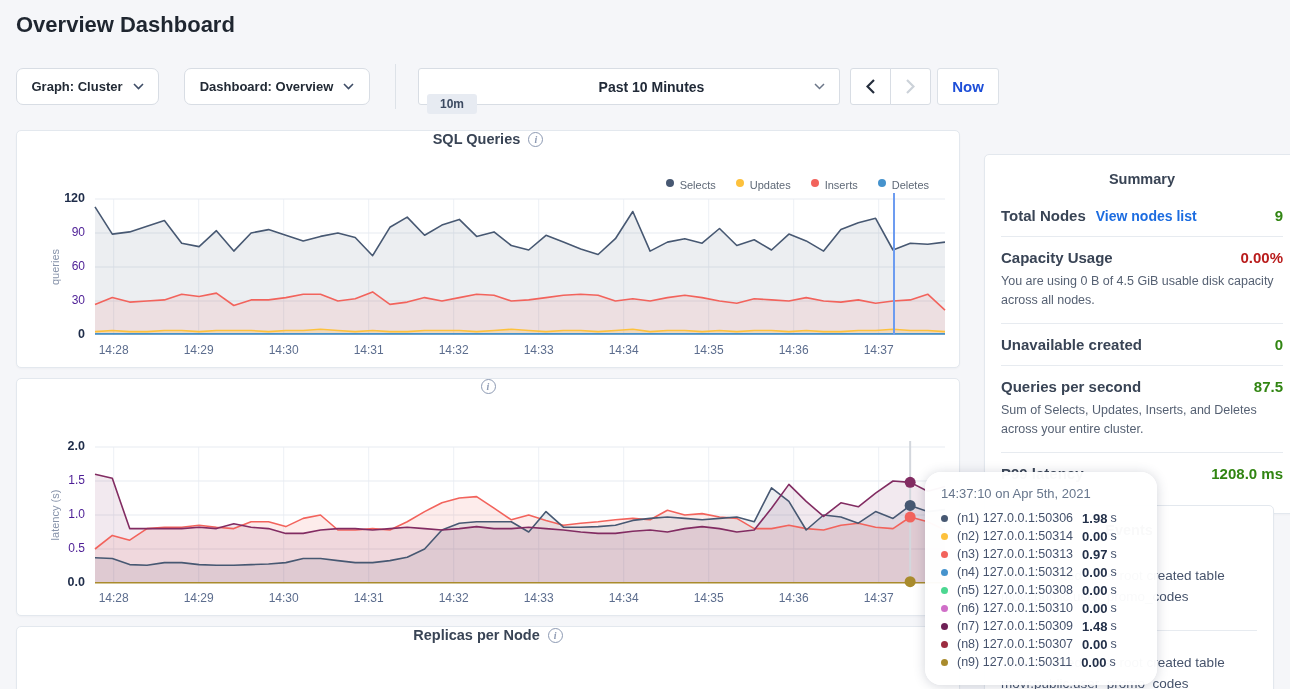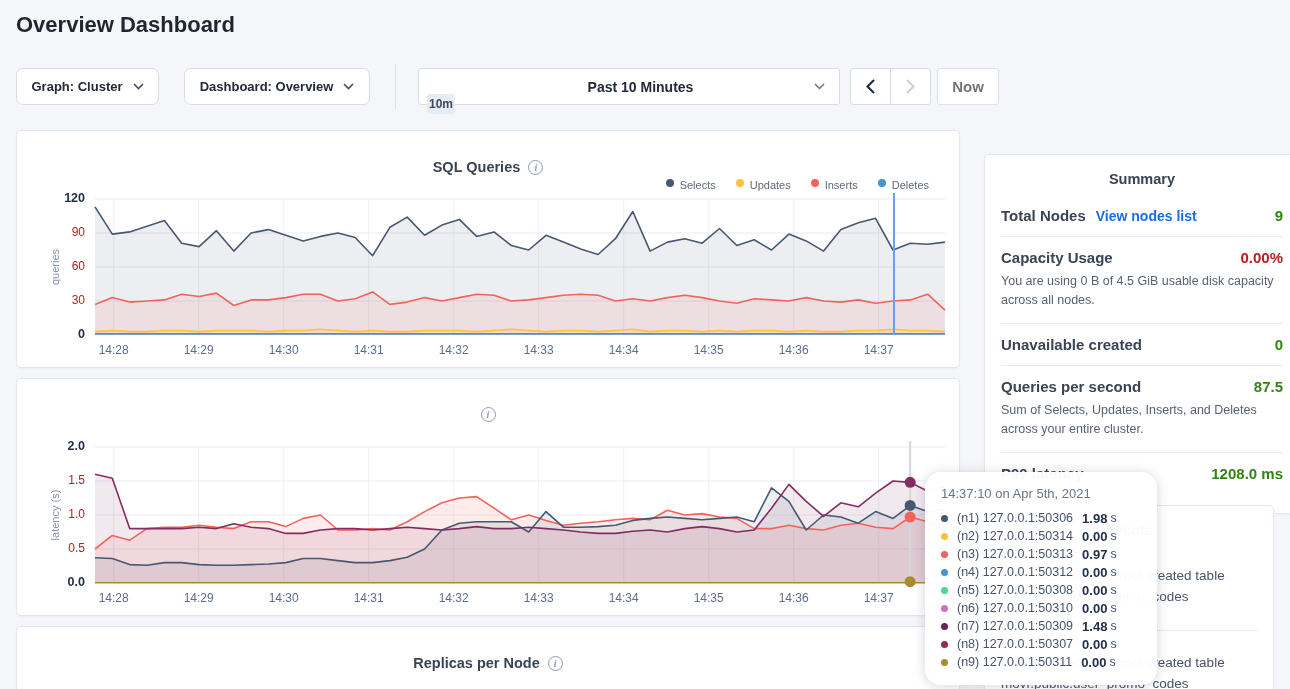--- a/index.html
+++ b/index.html
@@ -14,50 +14,50 @@
 
   
   .dd { position:absolute; top:68px; height:37px; background:#fff; border:1px solid #d8dde4; border-radius:7px;
         display:flex; align-items:center; justify-content:center; gap:10px;
         font-size:13px; font-weight:700; color:#222a35; cursor:pointer; }
   #dd-graph { left:16px; width:143px; }
   #dd-dashboard { left:184px; width:186px; }
   .toolbar-divider { position:absolute; left:395px; top:64px; width:1px; height:45px; background:#dde2e8; }
   .timepicker { position:absolute; left:418px; top:68px; width:422px; height:37px; background:#fff;
         border:1px solid #d8dde4; border-radius:3px; display:flex; align-items:center; padding:0 14px 0 8px; cursor:pointer; }
-  .time-badge { background:#e7ebf2; color:#3c4a61; font-weight:700; font-size:12px; padding:3px 2px; border-radius:3px;margin-top:35px; }
+  .time-badge { background:#e7ebf2; color:#3c4a61; font-weight:700; font-size:12px; padding:3px 13px; border-radius:3px;margin-top:35px; }
   .time-label { margin-left:12px; font-weight:700; font-size:14px; color:#212a38; flex:1; text-align:center; }
   .nav-btn { position:absolute; top:68px; width:41px; height:37px; background:#fff; border:1px solid #d8dde4;
         display:flex; align-items:center; justify-content:center; cursor:pointer; }
   #btn-prev { left:850px; border-radius:3px 0 0 3px; }
   #btn-next { left:890px; border-radius:0 3px 3px 0; }
   .now-btn { position:absolute; left:937px; top:68px; width:62px; height:37px; background:#fff; border:1px solid #dce1e7;
-        border-radius:3px; color:#737373; font-weight:700; font-size:15px;
+        border-radius:3px; color:#1d4ed8; font-weight:700; font-size:15px;
         display:flex; align-items:center; justify-content:center; }
 
   
   .card { position:absolute; background:#fff; border:1px solid #e3e8ee; border-radius:5px; box-shadow:0 1px 2px rgba(20,30,50,.03); }
   #card-sql      { left:16px;  top:130px; width:944px; height:238px; }
   #card-latency  { left:16px;  top:378px; width:944px; height:238px; }
   #card-replicas { left:16px;  top:626px; width:944px; height:140px; }
   #card-summary  { left:984px; top:130px; width:316px; height:360px;margin-top:24px; }
   #card-events   { left:984px; top:505px; width:290px; height:240px; }
 
-  .chart-title { margin-top:28px; display:flex; justify-content:center; align-items:center; gap:8px;
+  .chart-title { margin-top:0; display:flex; justify-content:center; align-items:center; gap:8px;
         font-size:14.5px; font-weight:700; color:#394455; }
   .info-icon { width:15px; height:15px; border:1px solid #8d9ab3; border-radius:50%; color:#8d9ab3;
         font-size:10px; font-style:italic; display:inline-flex; align-items:center; justify-content:center;
         font-family:"Liberation Serif", serif; cursor:pointer; }
 
   .legend { position:absolute; top:48px; right:30px; display:flex; gap:20px; align-items:center; }
   .legend-item { display:flex; gap:6px; font-size:11px; color:#5e6876; }
   .legend-dot { width:8px; height:8px; border-radius:50%; }
 
   .chart-area { position:absolute; left:0; top:68px; right:0; height:168px; }
-  .ytick { position:absolute; width:68px; text-align:right; font-size:12px; color:#b91c1c; }
+  .ytick { position:absolute; width:68px; text-align:right; font-size:12px; color:#4c1d95; }
   .ytick.bold { font-weight:700; color:#1e2c49; font-size:12.5px; }
   .xtick { position:absolute; transform:translateX(-50%); font-size:12px; color:#5c6d8e; }
   .axis-ylabel { position:absolute; font-size:11px; color:#8793aa; transform:translate(-50%,-50%) rotate(-90deg); white-space:nowrap; }
   svg.plot { position:absolute; left:78px; top:0; overflow:visible; }
 
   
   .panel-title { margin-top:16px; text-align:center; font-size:14.5px; font-weight:700; color:#394455; }
   .summary-body { padding:8px 16px 0 16px; }
   .summary-row { padding:12px 0; }
   .summary-row-top { display:flex; align-items:baseline; }

